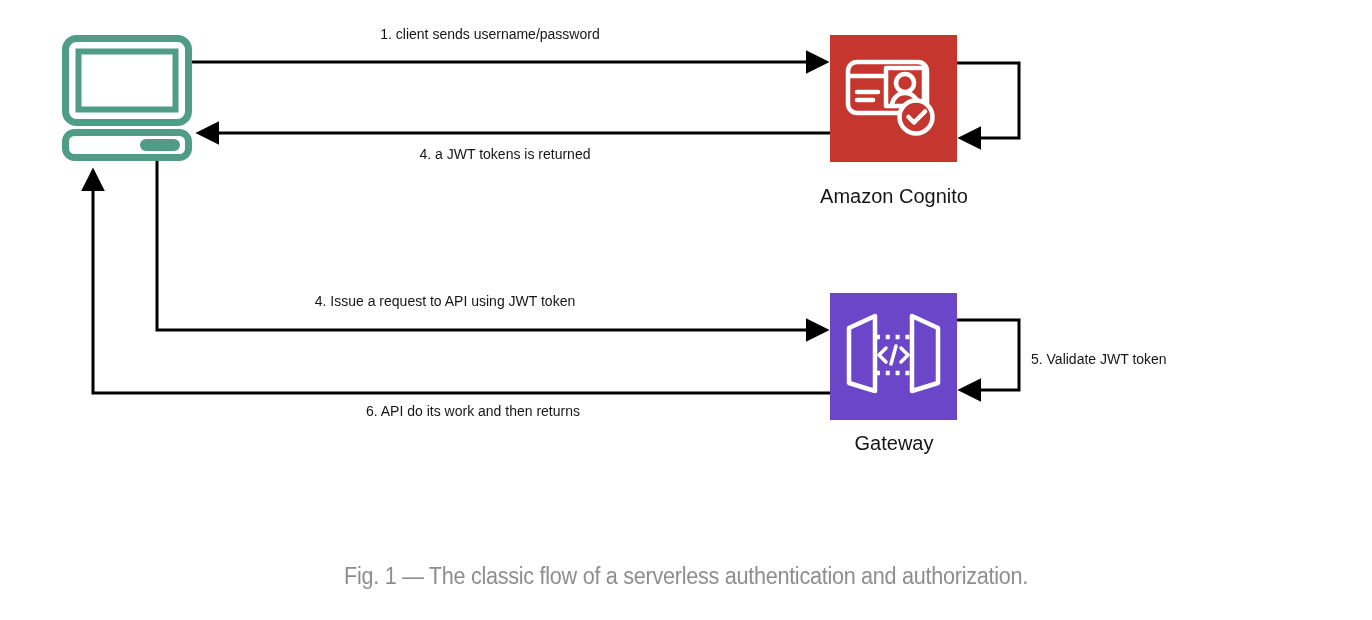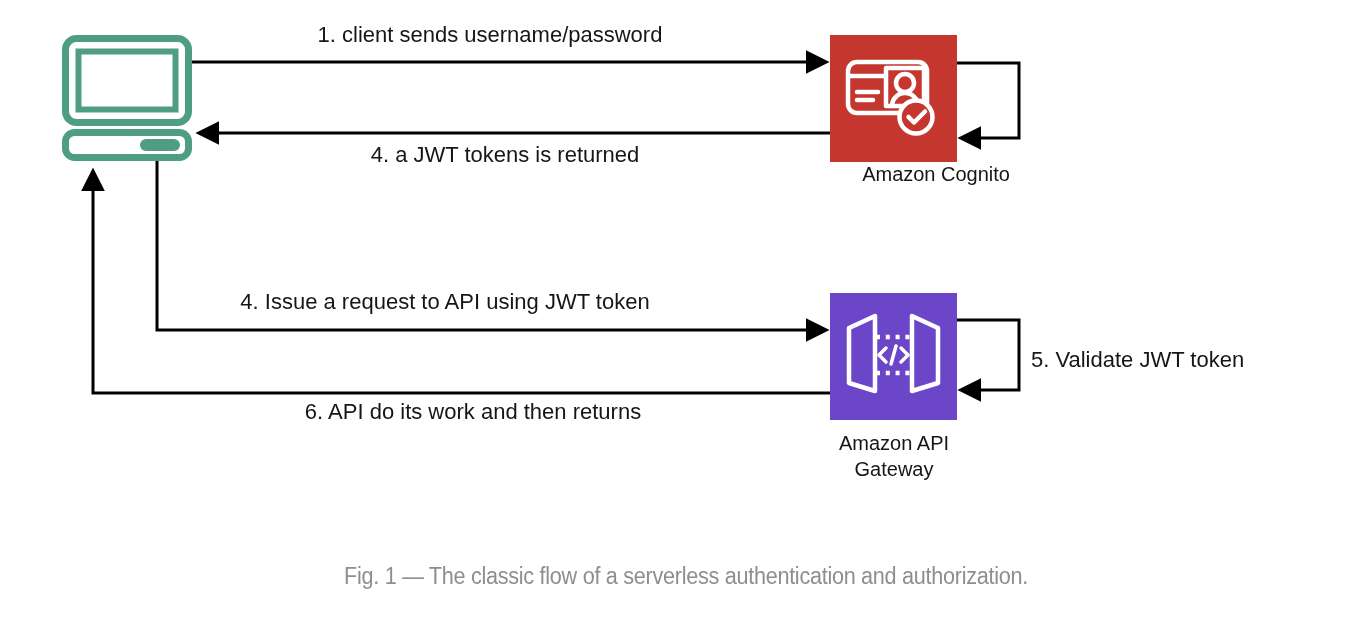--- a/index.html
+++ b/index.html
@@ -8,21 +8,21 @@
     --purple:#6B46C8;
     --ink:#161616;
     --gray:#8E8E8E;
   }
   html,body{margin:0;padding:0;}
   body{
     width:1372px;height:620px;background:#ffffff;position:relative;overflow:hidden;
     font-family:"Liberation Sans", sans-serif;color:var(--ink);
   }
   .abs{position:absolute;}
-  .lbl{font-size:22px;line-height:29px;white-space:nowrap;}
+  .lbl{font-size:14px;line-height:29px;white-space:nowrap;}
   .center{text-align:center;}
   .node-label{font-size:20px;line-height:26px;text-align:center;}
   .caption{
     font-size:23px;color:var(--gray);letter-spacing:-0.3px;text-align:center;
     transform:scaleX(0.94);transform-origin:center;
   }
   svg{display:block;}
 </style>
 </head>
 <body>
@@ -90,20 +90,19 @@
 </div>
 
 <div class="abs lbl center" style="left:255px;top:140px;width:500px;">4. a JWT tokens is returned</div>
 
 <div class="abs lbl center" style="left:195px;top:287px;width:500px;">4. Issue a request to API using JWT token</div>
 
 <div class="abs lbl" style="left:1031px;top:345px;width:330px;">5. Validate JWT token</div>
 
 <div class="abs lbl center" style="left:223px;top:397px;width:500px;">6. API do its work and then returns</div>
 
-<div class="abs node-label" style="left:778px;top:161px;width:232px;text-align:right;">Amazon Cognito</div>
+<div class="abs node-label" style="left:778px;top:183px;width:232px;">Amazon Cognito</div>
 
 <div class="abs node-label" style="left:778px;top:430px;width:232px;">
-  <div>Amazon API</div>
   <div>Gateway</div>
 </div>
 
 <div class="abs caption" style="left:0;top:563px;width:1372px;">Fig. 1 — The classic flow of a serverless authentication and authorization.</div>
 
 </body></html>

